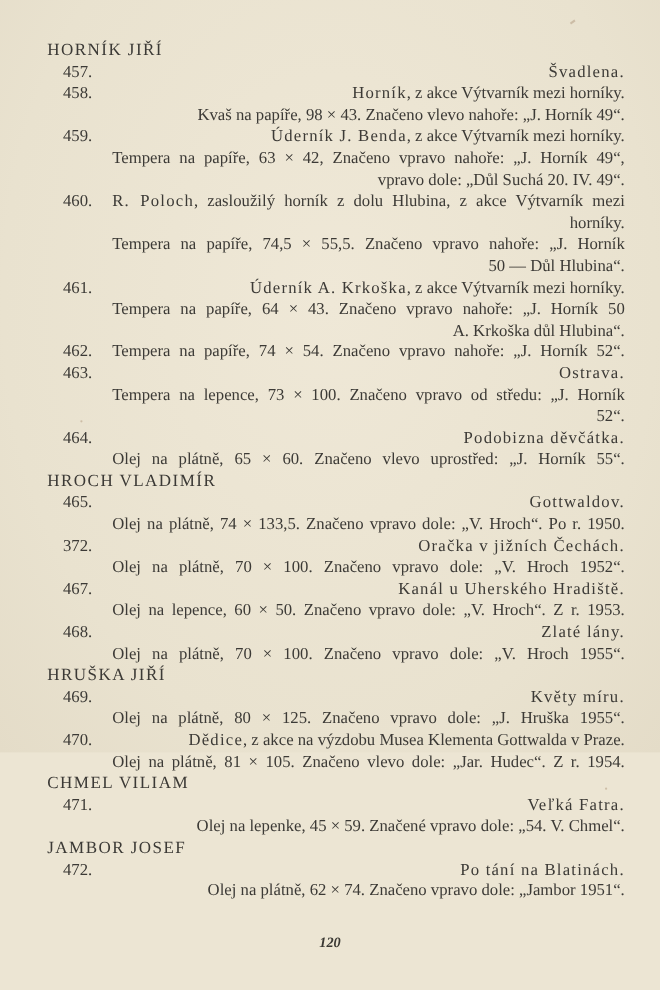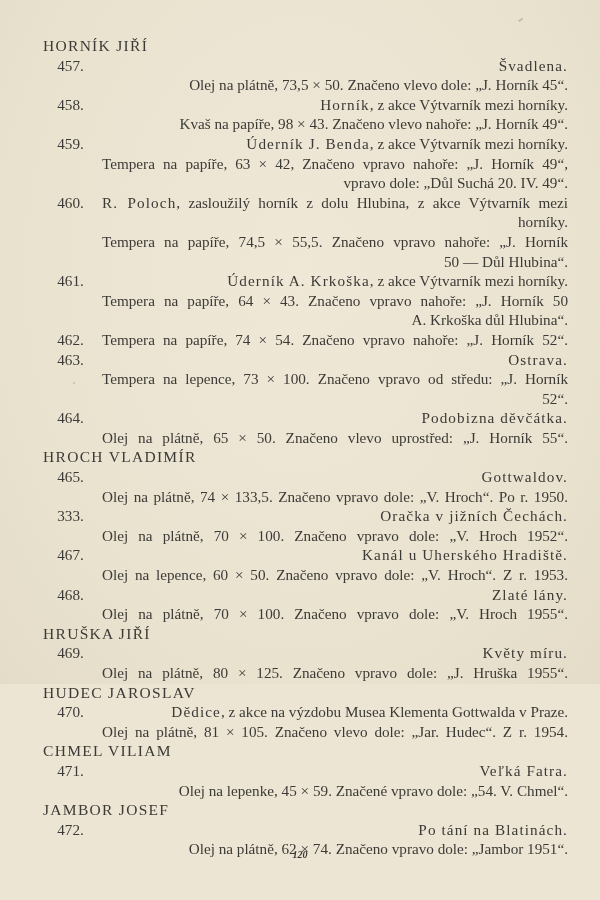--- a/index.html
+++ b/index.html
@@ -28,40 +28,39 @@
   }
   .item { position: relative; padding-left: 59px; }
   .num {
     position: absolute; left: 0; width: 55px; text-align: center; top: 0;
   }
   .title { letter-spacing: 1.1px; }
   .line { display: block; white-space: nowrap; text-align: right; }
   .jline { display: block; text-align: justify; text-align-last: justify; }
   .pageno {
     position: absolute; top: 849px; left: 0; width: 600px; text-align: center;
-    font-style: italic; font-weight: bold; font-size: 10px; color: #3a3833;
+    font-style: italic; font-weight: bold; font-size: 13px; color: #3a3833;
   }
   .speck { position: absolute; background: #b9a48a; opacity: 0.6; }
 </style>
 </head>
 <body>
 
 <div class="page">
   <span class="speck" style="left:518px;top:19px;width:5px;height:1.5px;transform:rotate(-35deg);"></span>
   <span class="speck" style="left:73px;top:382px;width:2px;height:2px;border-radius:1px;"></span>
   <span class="speck" style="left:550px;top:716px;width:2px;height:2px;border-radius:1px;"></span>
 
   <div class="content">
 
     <div class="artist">HORNÍK JIŘÍ</div>
 
     <div class="item">
       <span class="num">457.</span>
       <span class="line"><span class="title">Švadlena.</span></span>
-      <span class="line">Olej na plátně, 73,5 × 50. Značeno vlevo dole: „J. Horník 45“.</span>
     </div>
 
     <div class="item">
       <span class="num">458.</span>
       <span class="line"><span class="title">Horník</span><span>, z akce Výtvarník mezi horníky.</span></span>
       <span class="line">Kvaš na papíře, 98 × 43. Značeno vlevo nahoře: „J. Horník 49“.</span>
     </div>
 
     <div class="item">
       <span class="num">459.</span>
@@ -93,33 +92,33 @@
     <div class="item">
       <span class="num">463.</span>
       <span class="line"><span class="title">Ostrava.</span></span>
       <span class="jline">Tempera na lepence, 73 × 100. Značeno vpravo od středu: „J. Horník</span>
       <span class="line">52“.</span>
     </div>
 
     <div class="item">
       <span class="num">464.</span>
       <span class="line"><span class="title">Podobizna děvčátka.</span></span>
-      <span class="jline">Olej na plátně, 65 × 50. Značeno vlevo uprostřed: „J. Horník 55“.</span>
+      <span class="jline">Olej na plátně, 65 × 60. Značeno vlevo uprostřed: „J. Horník 55“.</span>
     </div>
 
     <div class="artist">HROCH VLADIMÍR</div>
 
     <div class="item">
       <span class="num">465.</span>
       <span class="line"><span class="title">Gottwaldov.</span></span>
       <span class="jline">Olej na plátně, 74 × 133,5. Značeno vpravo dole: „V. Hroch“. Po r. 1950.</span>
     </div>
 
     <div class="item">
-      <span class="num">333.</span>
+      <span class="num">372.</span>
       <span class="line"><span class="title">Oračka v jižních Čechách.</span></span>
       <span class="jline">Olej na plátně, 70 × 100. Značeno vpravo dole:  „V. Hroch 1952“.</span>
     </div>
 
     <div class="item">
       <span class="num">467.</span>
       <span class="line"><span class="title">Kanál u Uherského Hradiště.</span></span>
       <span class="jline">Olej na lepence, 60 × 50. Značeno vpravo dole: „V. Hroch“. Z r. 1953.</span>
     </div>
 
@@ -130,21 +129,20 @@
     </div>
 
     <div class="artist">HRUŠKA JIŘÍ</div>
 
     <div class="item">
       <span class="num">469.</span>
       <span class="line"><span class="title">Květy míru.</span></span>
       <span class="jline">Olej na plátně, 80 × 125. Značeno vpravo dole: „J. Hruška 1955“.</span>
     </div>
 
-    <div class="artist">HUDEC JAROSLAV</div>
 
     <div class="item">
       <span class="num">470.</span>
       <span class="line"><span class="title">Dědice</span><span>, z akce na výzdobu Musea Klementa Gottwalda v Praze.</span></span>
       <span class="jline">Olej na plátně, 81 × 105. Značeno vlevo dole: „Jar. Hudec“. Z r. 1954.</span>
     </div>
 
     <div class="artist">CHMEL VILIAM</div>
 
     <div class="item">

